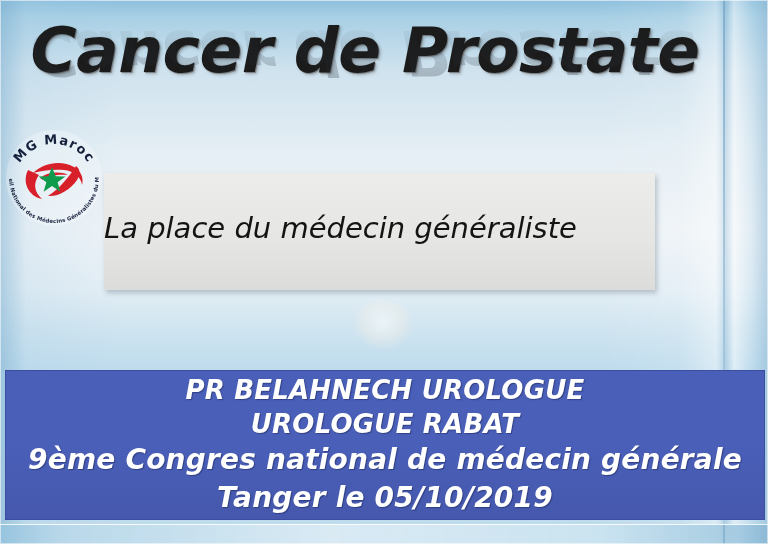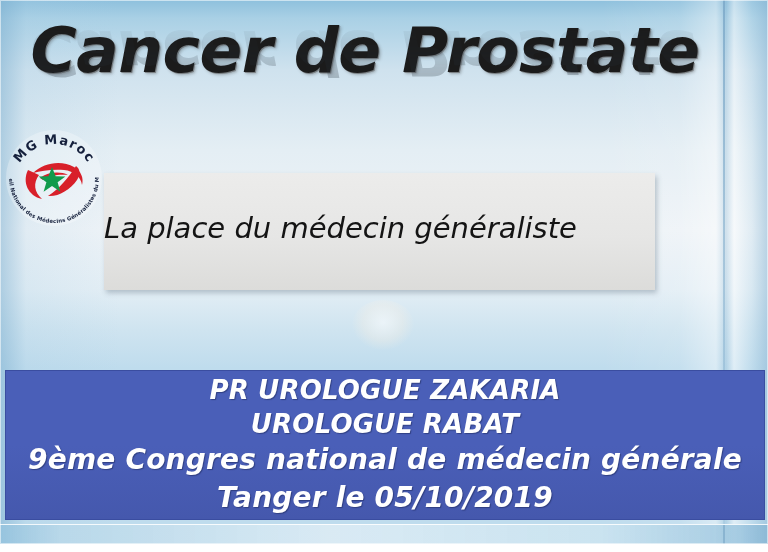--- a/index.html
+++ b/index.html
@@ -261,21 +261,21 @@
     </svg>
   </div>
 
   <div class="subtitle-box">
     <div class="subtitle">
       <div>La place du médecin généraliste</div>
     </div>
   </div>
 
   <div class="banner">
-    <div class="banner-line l1">PR UROLOGUE ZAKARIA</div>
+    <div class="banner-line l1">PR BELAHNECH UROLOGUE</div>
     <div class="banner-line l2">UROLOGUE RABAT</div>
     <div class="banner-line l3">9ème Congres national de médecin générale</div>
     <div class="banner-line l4">Tanger  le 05/10/2019</div>
   </div>
 
   <div class="footer-strip"></div>
   <div class="slide-frame"></div>
 </div>
 
 </body></html>

